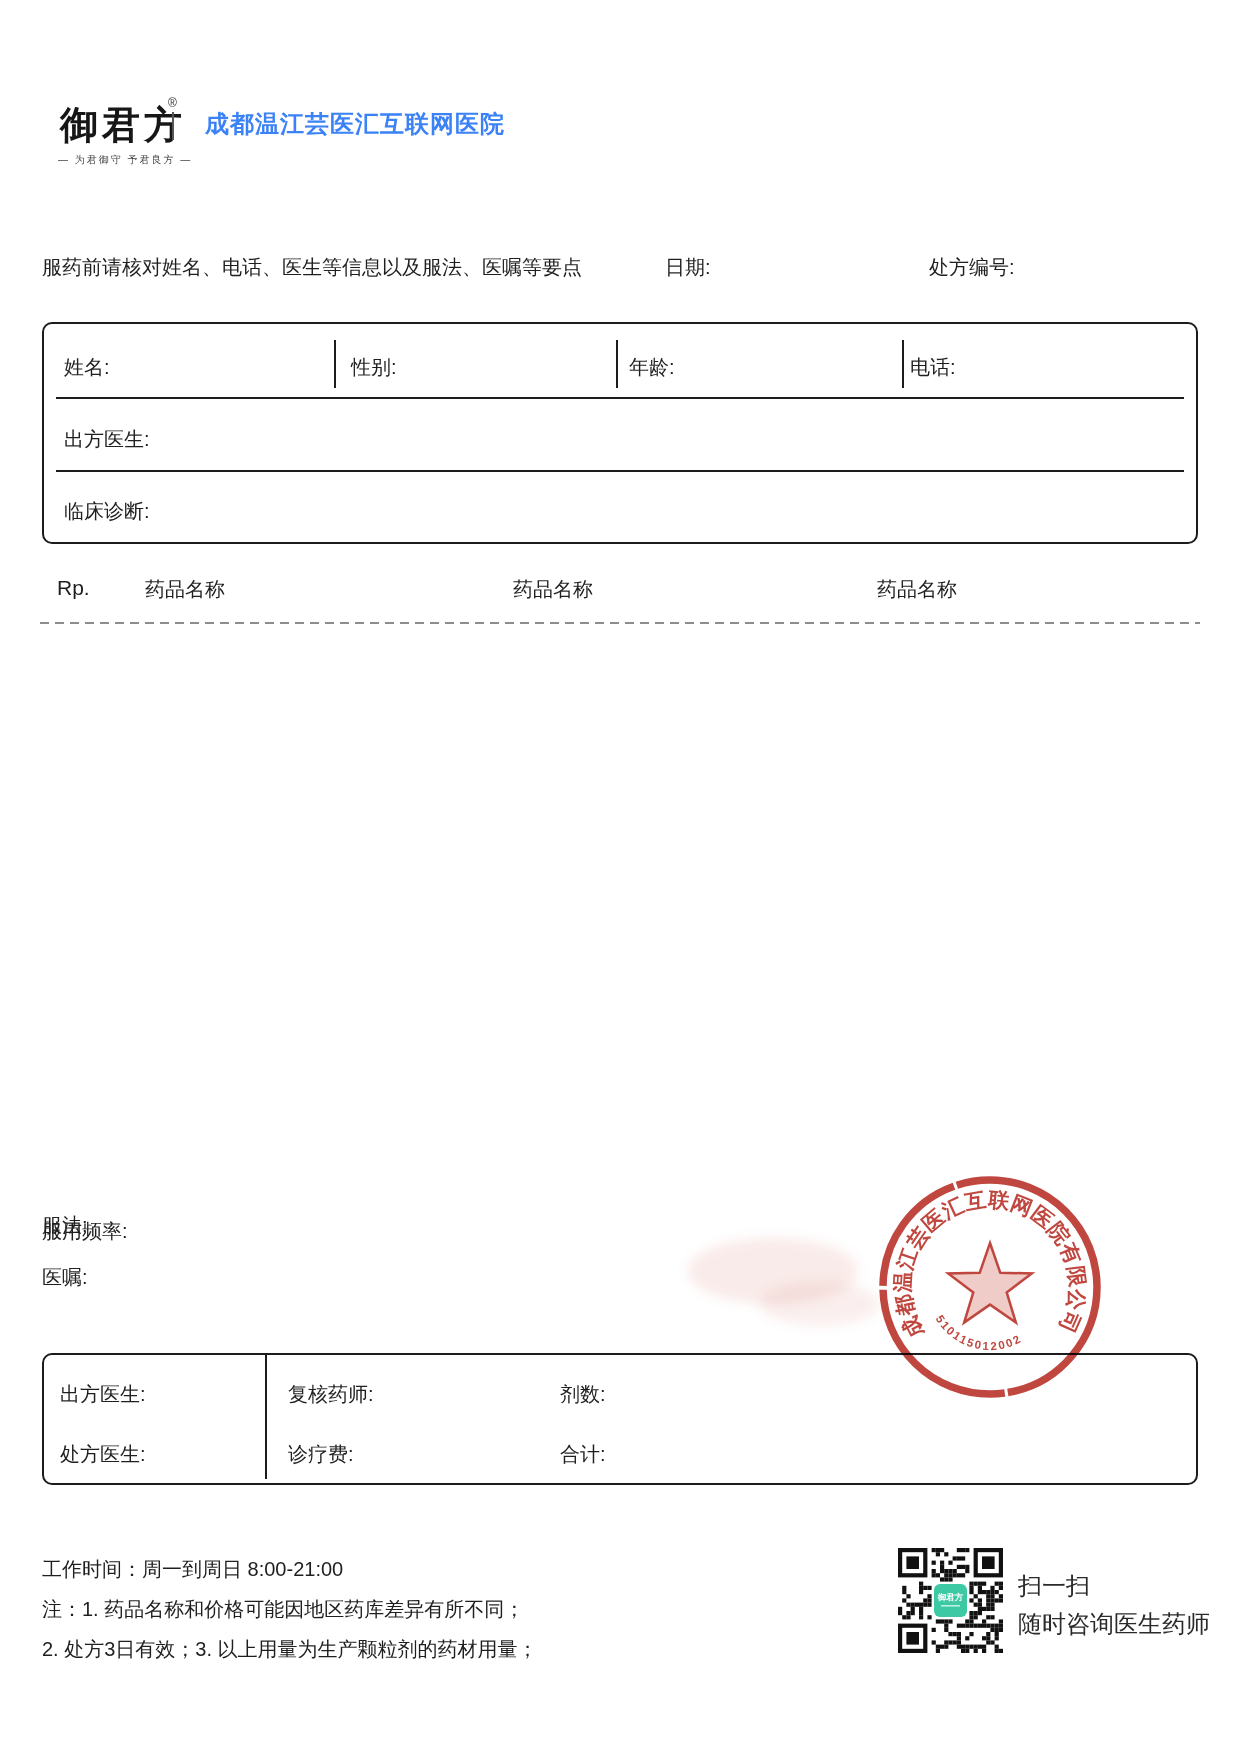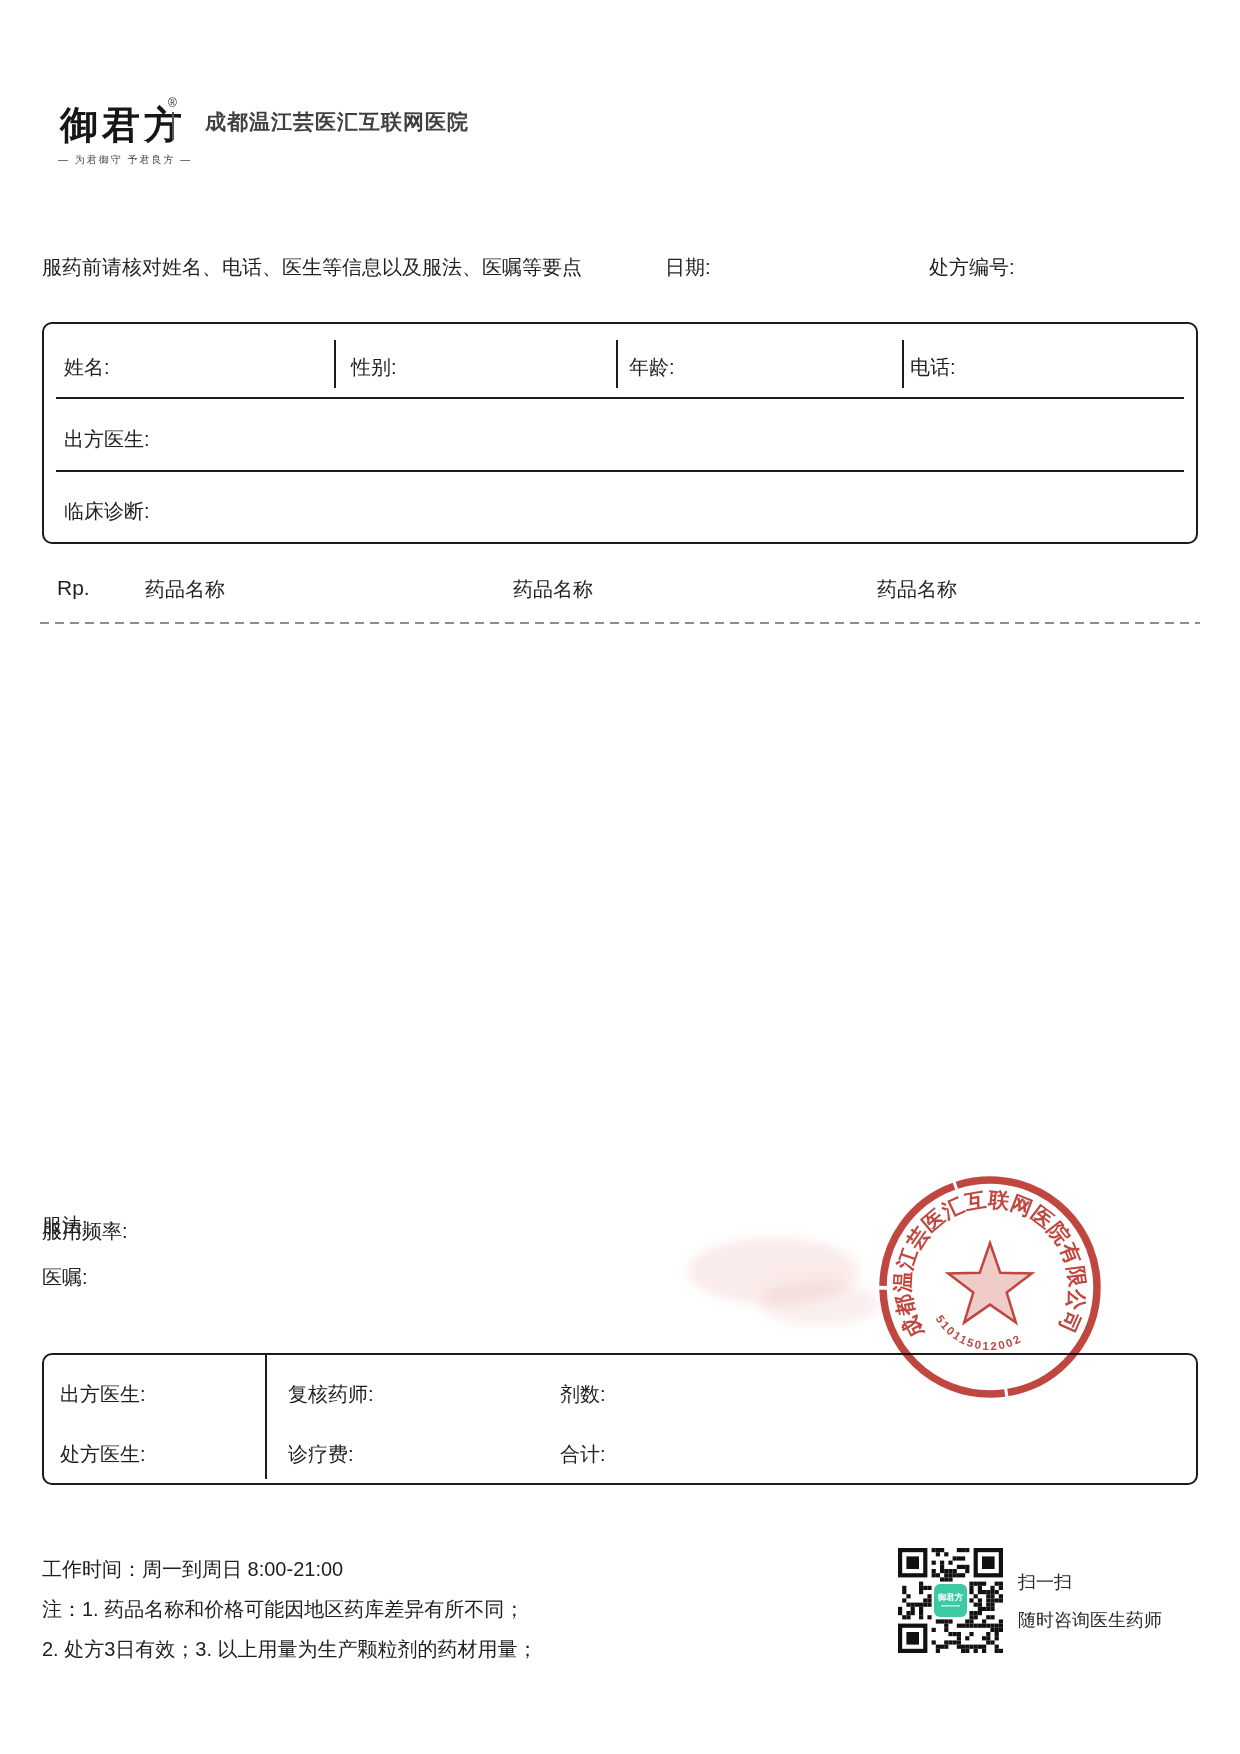--- a/index.html
+++ b/index.html
@@ -12,24 +12,24 @@
   .box{border:2px solid #1c1c1c;border-radius:10px;background:transparent;}
   .vline{position:absolute;width:0;border-left:2px solid #1c1c1c;}
   .hline{position:absolute;height:0;border-top:2px solid #1c1c1c;}
   .dashed{
     height:2px;
     background:repeating-linear-gradient(90deg,#8d8d8d 0 9px,transparent 9px 15px);
   }
   .brand{font-size:38px;font-weight:bold;letter-spacing:4px;color:#161616;}
   .brand-reg{font-size:12px;color:#333;}
   .tagline{font-size:10px;letter-spacing:2px;color:#444;}
-  .title{font-size:21px;font-weight:bold;letter-spacing:1px;color:#404040;text-align:right;}
+  .title{font-size:24px;font-weight:bold;letter-spacing:1px;color:#3b82f6;text-align:right;}
   .rp{font-size:21px;color:#1f1f1f;}
   .footer-line{font-size:20px;color:#1f1f1f;white-space:nowrap;}
-  .qr-caption{font-size:18px;color:#2a2a2a;white-space:nowrap;font-family:Liberation Serif, serif;}
+  .qr-caption{font-size:24px;color:#2a2a2a;white-space:nowrap;font-family:Liberation Serif, serif;}
   .smudge{position:absolute;border-radius:50%;filter:blur(6px);pointer-events:none;}
   .seal-text{font-weight:bold;}
 </style>
 </head>
 <body>
 
 <div class="page">
 
   <div class="abs brand" style="left:60px;top:100px;">御君方</div>
   <div class="abs brand-reg" style="left:168px;top:96px;">®</div>

